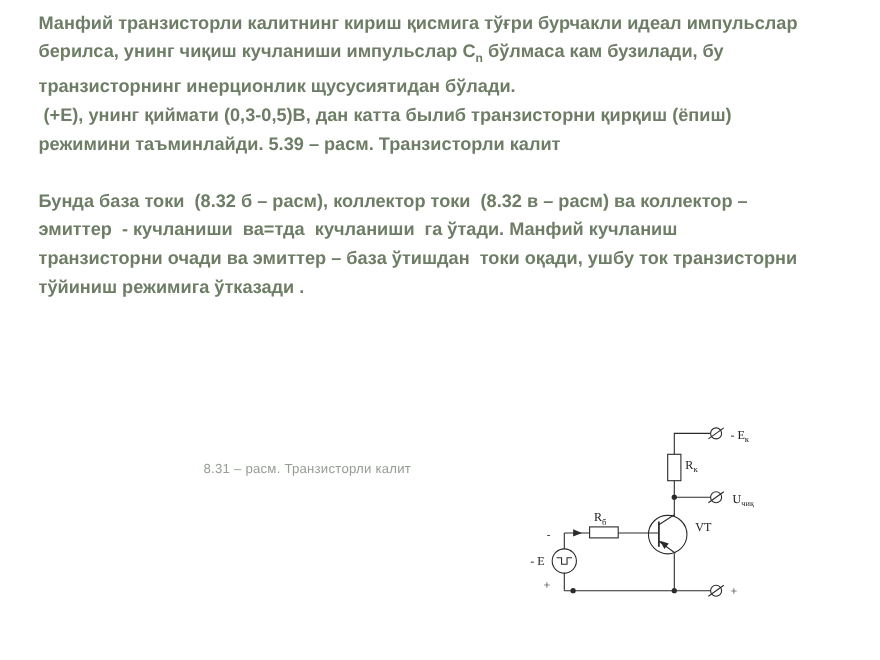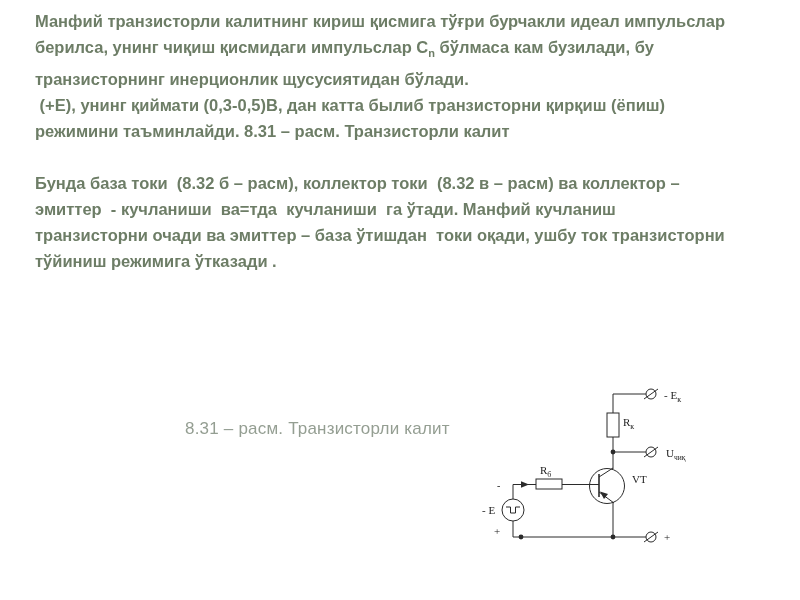--- a/index.html
+++ b/index.html
@@ -7,42 +7,42 @@
         font-family:"Liberation Sans",sans-serif;}
   .text-block{position:absolute;left:35px;top:8px;width:733px;color:#6d7d66;
         font-size:16.5px;font-weight:700;line-height:26px;}
   .para{margin:0;padding:0;}
   .para.gap-before{margin-top:26px;}
   .line{white-space:nowrap;overflow:hidden;}
   .jl{text-align:justify;text-align-last:justify;text-justify:inter-word;}
   .ll{text-align:right;text-align-last:left;}
   sub.cap{font-size:11px;font-weight:700;}
   .caption{position:absolute;left:185px;top:419px;color:#949e92;
-        font-size:17px;font-weight:400;letter-spacing:.2px;}
+        font-size:12px;font-weight:400;letter-spacing:.2px;}
   .circuit{position:absolute;left:480px;top:385px;}
   .circuit text{font-family:"Liberation Serif",serif;fill:#222;}
 </style>
 </head>
 <body>
 
 <div class="page">
 
   <div class="text-block">
 
     <p class="para">
       <span class="line jl">Манфий транзисторли калитнинг кириш қисмига тўғри бурчакли идеал импульслар</span>
-      <span class="line jl"><span>берилса, унинг чиқиш қисмидаги импульслар С</span><sub class="cap">n</sub><span> бўлмаса кам бузилади, бу</span></span>
+      <span class="line jl"><span>берилса, унинг чиқиш кучланиши импульслар С</span><sub class="cap">n</sub><span> бўлмаса кам бузилади, бу</span></span>
       <span class="line ll">транзисторнинг инерционлик щусусиятидан бўлади.</span>
     </p>
 
 
 
     <p class="para">
       <span class="line jl">&nbsp;(+Е), унинг қиймати (0,3-0,5)В, дан катта былиб транзисторни қирқиш (ёпиш)</span>
-      <span class="line ll">режимини таъминлайди. 8.31 – расм. Транзисторли калит</span>
+      <span class="line ll">режимини таъминлайди. 5.39 – расм. Транзисторли калит</span>
     </p>
 
     <p class="para gap-before">
       <span class="line jl">Бунда база токи&nbsp; (8.32 б – расм), коллектор токи&nbsp; (8.32 в – расм) ва коллектор –</span>
       <span class="line jl">эмиттер&nbsp; - кучланиши&nbsp; ва=тда&nbsp; кучланиши&nbsp; га ўтади. Манфий кучланиш</span>
       <span class="line jl">транзисторни очади ва эмиттер – база ўтишдан&nbsp; токи оқади, ушбу ток транзисторни</span>
       <span class="line ll">тўйиниш режимига ўтказади .</span>
     </p>
 
   </div>

